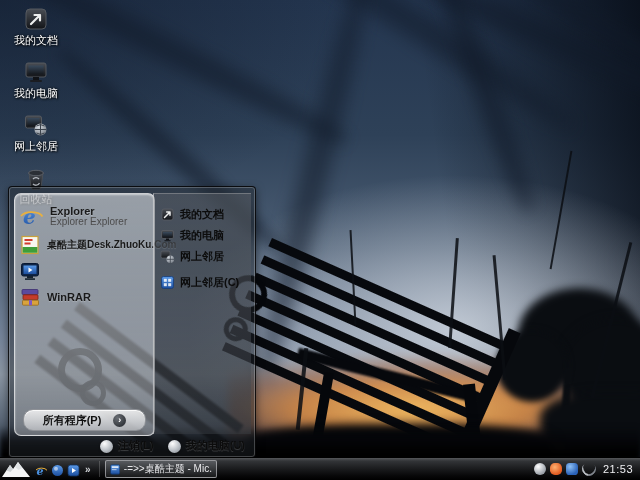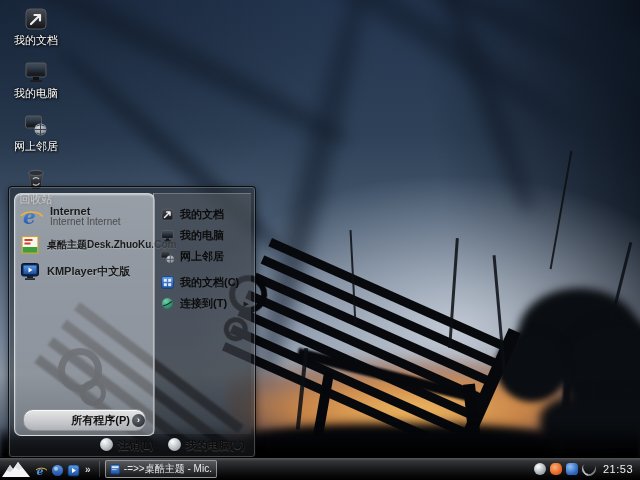--- a/index.html
+++ b/index.html
@@ -69,34 +69,34 @@
     box-shadow:inset 0 1px 2px rgba(255,255,255,.55);}
   .sm-item{display:flex;align-items:center;gap:6px;height:26px;padding-left:4px;cursor:pointer;}
   .sm-item.first{height:32px;margin-top:6px;}
   .sm-item .ic{width:22px;height:22px;flex:0 0 22px;}
   .sm-item.first .ic{width:25px;height:25px;flex:0 0 25px;}
   .sm-label{font-size:11px;font-weight:bold;color:#1a1a1a;white-space:nowrap;text-shadow:0 1px 1px rgba(255,255,255,.25);}
   .sm-sub{font-size:10px;font-weight:normal;color:#4c4c4c;line-height:10px;}
   .allprog{position:absolute;left:8px;right:8px;bottom:4px;height:20px;border-radius:10px;cursor:pointer;
     background:linear-gradient(180deg, rgba(248,248,248,.85), rgba(196,198,202,.75));
     border:1px solid #8e9196;box-shadow:inset 0 1px 0 rgba(255,255,255,.8);
-    display:flex;align-items:center;justify-content:flex-end;gap:2px;}
+    display:flex;align-items:center;justify-content:center;gap:12px;}
   .allprog .t{font-size:11px;font-weight:bold;color:#101010;}
   .allprog .circ{width:13px;height:13px;border-radius:50%;color:#fff;font-size:9px;font-weight:bold;
     background:radial-gradient(circle at 35% 30%, #6a6e74, #1e2126);display:flex;align-items:center;justify-content:center;line-height:1;}
   .sm-right{position:absolute;left:144px;top:6px;width:98px;height:241px;
     background:linear-gradient(180deg, rgba(96,101,109,.48), rgba(58,62,68,.48));
     border-left:1px solid rgba(255,255,255,.5);border-top:1px solid rgba(255,255,255,.3);padding-top:10px;box-sizing:border-box;}
   .smr-item{display:flex;align-items:center;gap:5px;height:21px;padding:0 4px 0 6px;cursor:pointer;position:relative;}
   .smr-item .ic{width:15px;height:15px;flex:0 0 15px;}
   .smr-label{font-size:11px;font-weight:bold;color:#0c0c0c;white-space:nowrap;}
   .smr-gap{height:5px;}
   .smr-arrow{position:absolute;right:2px;font-size:7px;color:#1c1c1c;}
   .sm-footer{position:absolute;right:10px;bottom:3px;height:18px;display:flex;gap:14px;align-items:center;}
-  .foot-btn{display:flex;align-items:flex-start;gap:5px;cursor:pointer;}
+  .foot-btn{display:flex;align-items:flex-end;gap:5px;cursor:pointer;}
   .foot-btn .sph{width:13px;height:13px;border-radius:50%;
     background:radial-gradient(circle at 35% 28%, #fdfdfd, #b9bec4 55%, #7e848b);box-shadow:0 1px 2px rgba(0,0,0,.5);}
   .foot-btn .t{font-size:11px;font-weight:bold;color:#0c0c0c;text-shadow:0 1px 1px rgba(255,255,255,.2);}
 
   
   .taskbar{position:absolute;left:0;bottom:0;width:640px;height:22px;z-index:10;
     background:linear-gradient(180deg,#55575a 0%,#323437 14%,#1b1c1e 48%,#070708 82%,#000 100%);
     border-top:1px solid #000;display:flex;align-items:center;}
   .startbtn{width:32px;height:22px;display:flex;align-items:center;justify-content:center;cursor:pointer;}
   .ql{display:flex;align-items:center;gap:3px;padding:0 3px;}
@@ -243,22 +243,22 @@
 
   <div class="sm-left">
     <div class="sm-item first">
       <div class="ic">
         <svg width="25" height="25" viewBox="0 0 25 25">
           <text x="4" y="20" font-size="20" font-weight="bold" font-style="italic" fill="url(#gBlue)" font-family="DejaVu Serif, serif">e</text>
           <path d="M2 12 a11.5 6.5 0 0 1 21.5 0.5" stroke="#e9b13e" stroke-width="1.8" fill="none"></path>
         </svg>
       </div>
       <div>
-        <div class="sm-label">Internet</div>
-        <div class="sm-sub">Internet Internet</div>
+        <div class="sm-label">Explorer</div>
+        <div class="sm-sub">Explorer Explorer</div>
       </div>
     </div>
     <div class="sm-item">
       <div class="ic">
         <svg width="22" height="22" viewBox="0 0 22 22">
           <rect x="3" y="2.5" width="16" height="17" fill="#f7f7f0" stroke="#c9a23c" stroke-width="1.2"></rect>
           <rect x="5.5" y="5" width="8" height="2" fill="#d23b2e"></rect>
           <rect x="5.5" y="8.5" width="6" height="2" fill="#d23b2e"></rect>
           <rect x="3.6" y="13" width="14.8" height="5.8" fill="#3f9e3a"></rect>
         </svg>
@@ -268,21 +268,31 @@
     <div class="sm-item">
       <div class="ic">
         <svg width="22" height="22" viewBox="0 0 22 22">
           <rect x="2.5" y="3.5" width="17" height="12.5" rx="2" fill="#0f2547" stroke="#091832" stroke-width="1"></rect>
           <rect x="4.5" y="5.5" width="13" height="8.5" fill="url(#gBlue)"></rect>
           <path d="M9.5 7.5 l4 2.5 l-4 2.5 Z" fill="#fff"></path>
           <rect x="8" y="16" width="6" height="2.2" fill="#16222f"></rect>
           <rect x="6" y="18.2" width="10" height="1.8" fill="#222e3a"></rect>
         </svg>
       </div>
-      <div class="sm-label">KMPlayer中文版</div>
+    </div>
+    <div class="sm-item">
+      <div class="ic">
+        <svg width="22" height="22" viewBox="0 0 22 22">
+          <rect x="3" y="3.5" width="16" height="5" rx="1" fill="#5b4a9e" stroke="#3c2f70" stroke-width=".8"></rect>
+          <rect x="4" y="8.8" width="15" height="5" rx="1" fill="#c43b2a" stroke="#821f12" stroke-width=".8"></rect>
+          <rect x="3.5" y="14.2" width="16" height="5" rx="1" fill="#d9a33c" stroke="#96691c" stroke-width=".8"></rect>
+          <rect x="10" y="14.2" width="3" height="5" fill="#7e57c2"></rect>
+        </svg>
+      </div>
+      <div class="sm-label">WinRAR</div>
     </div>
     <div class="allprog">
       <span class="t">所有程序(P)</span>
       <span class="circ">›</span>
     </div>
   </div>
 
   <div class="sm-right">
     <div class="smr-item">
       <div class="ic">
@@ -318,31 +328,21 @@
     <div class="smr-item">
       <div class="ic">
         <svg width="15" height="15" viewBox="0 0 15 15">
           <rect x="1.5" y="1.5" width="12" height="12" rx="2" fill="url(#gBlue)" stroke="#163c78" stroke-width=".8"></rect>
           <rect x="3.8" y="3.8" width="3" height="3" fill="rgba(255,255,255,.85)"></rect>
           <rect x="8.2" y="3.8" width="3" height="3" fill="rgba(255,255,255,.85)"></rect>
           <rect x="3.8" y="8.2" width="3" height="3" fill="rgba(255,255,255,.85)"></rect>
           <rect x="8.2" y="8.2" width="3" height="3" fill="rgba(255,255,255,.85)"></rect>
         </svg>
       </div>
-      <div class="smr-label">我的文档(C)</div>
-    </div>
-    <div class="smr-item">
-      <div class="ic">
-        <svg width="15" height="15" viewBox="0 0 15 15">
-          <circle cx="7.5" cy="7.5" r="5.5" fill="url(#gTeal)"></circle>
-          <path d="M3 10 q4.5 -1 9 -4.5" stroke="#0e3a2c" stroke-width="1.2" fill="none"></path>
-        </svg>
-      </div>
-      <div class="smr-label">连接到(T)</div>
-      <span class="smr-arrow">▶</span>
+      <div class="smr-label">网上邻居(C)</div>
     </div>
   </div>
 
   <div class="sm-footer">
     <div class="foot-btn">
       <span class="sph"></span>
       <span class="t">注销(L)</span>
     </div>
     <div class="foot-btn">
       <span class="sph"></span>

